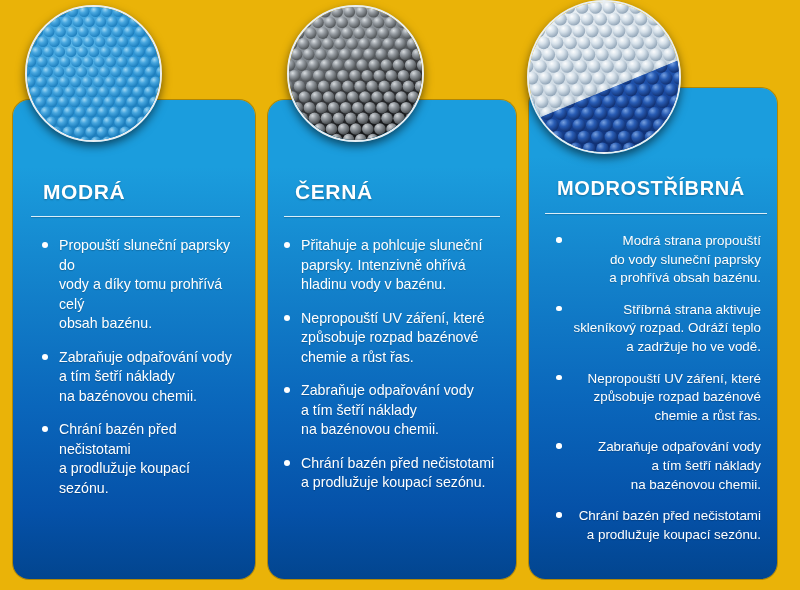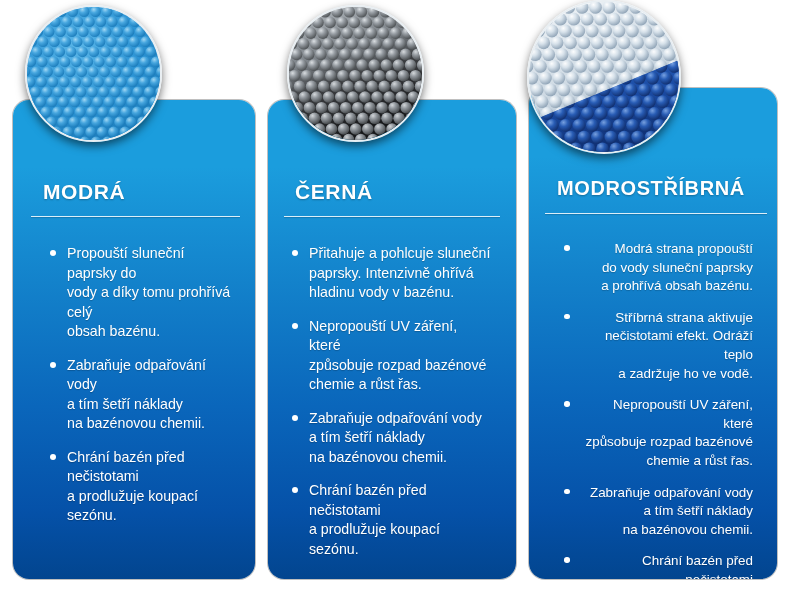--- a/index.html
+++ b/index.html
@@ -12,21 +12,21 @@
     height: 590px;
     overflow: hidden;
     font-family: "Liberation Sans", sans-serif;
     position: relative;
   }
 
   #stage {
     position: relative;
     width: 800px;
     height: 590px;
-    background: #ffffff;
+    background: #eab308;
   }
 
   
   .card {
     position: absolute;
     border-radius: 16px;
     background: linear-gradient(to bottom, #1b9ddd 0%, #1b9ddd 14%, #1382cb 38%, #0a66bb 64%, #0551a8 86%, #02458f 100%);
     box-shadow: 0 0 0 1px rgba(0,0,0,0.25);
     overflow: hidden;
   }
@@ -62,21 +62,21 @@
   }
   #card-modra .title-rule { left: 18px; top: 116px; width: 209px; }
   #card-cerna .title-rule { left: 16px; top: 116px; width: 216px; }
   #card-modrostribrna .title-rule { left: 16px; top: 125px; width: 222px; }
 
   
   .bullets {
     position: absolute;
     left: 0; right: 0;
     list-style: none;
-    margin: 16px;
+    margin: 8px;
     padding: 0;
   }
   #card-modra .bullets { top: 128px; padding-left: 18px; padding-right: 8px; }
   #card-cerna .bullets { top: 128px; padding-left: 5px; padding-right: 8px; }
   #card-modrostribrna .bullets { top: 136px; padding-left: 16px; padding-right: 8px; text-align: right; }
 
   .bullet-item {
     position: relative;
     color: #ffffff;
     padding-left: 20px;
@@ -187,21 +187,21 @@
       <ul class="bullets">
         <li class="bullet-item">
           <span class="bullet-dot"></span>
           <span class="bullet-text">Modrá strana propouští
 do vody sluneční paprsky
 a prohřívá obsah bazénu.</span>
         </li>
         <li class="bullet-item">
           <span class="bullet-dot"></span>
           <span class="bullet-text">Stříbrná strana aktivuje
-nečistotami efekt. Odráží teplo
+skleníkový rozpad. Odráží teplo
 a zadržuje ho ve vodě.</span>
         </li>
         <li class="bullet-item">
           <span class="bullet-dot"></span>
           <span class="bullet-text">Nepropouští UV záření, které
 způsobuje rozpad bazénové
 chemie a růst řas.</span>
         </li>
         <li class="bullet-item">
           <span class="bullet-dot"></span>

